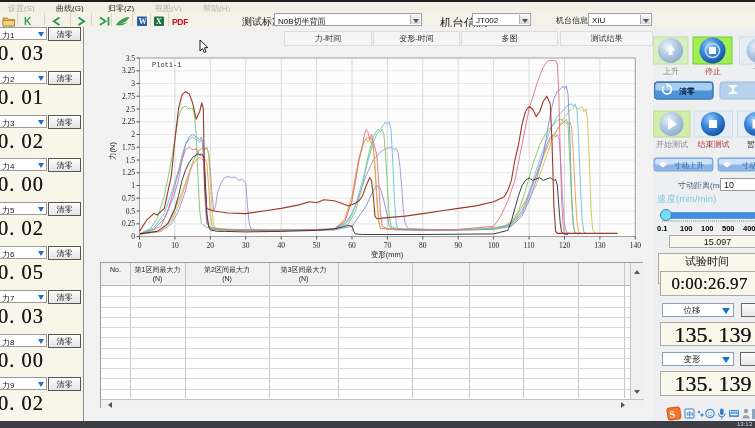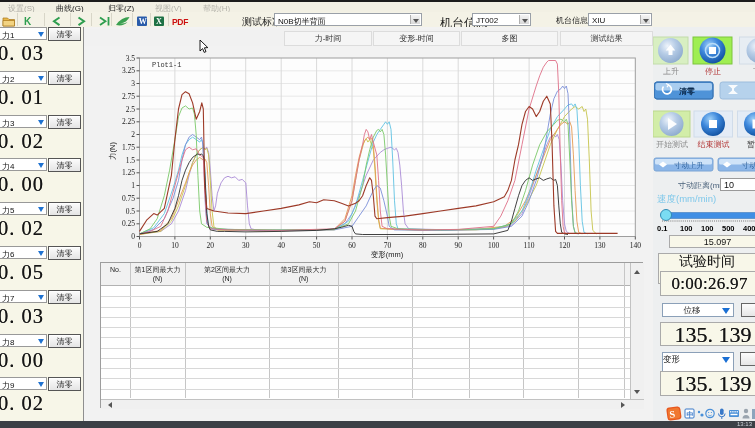--- a/index.html
+++ b/index.html
@@ -414,27 +414,27 @@
  <div class="abs" style="left:67px;top:151px;width:40px;height:13px;background:#fff;border:1px solid #999;font-size:9px;color:#111;padding:1px 0 0 3px">10</div>
  <div class="abs" style="left:4px;top:166px;font-size:9.5px;color:#7fc8ea">速度(mm/min)</div>
  <div class="abs" style="top:196.5px;left:0;width:110px;height:9px;font-size:7.5px;color:#000;font-weight:bold">
   <span style="position:absolute;left:4px">0.1</span>
       <span style="position:absolute;left:27px">100</span>
       <span style="position:absolute;left:48px">100</span>
       <span style="position:absolute;left:69px">500</span>
       <span style="position:absolute;left:90px">400</span>
     </div>
  <div class="ivbox" style="left:16px;top:208px;width:97px;height:12.5px;font-size:9px;color:#111;text-align:center;line-height:12px">15.097</div>
- <div class="ivbox" style="left:5px;top:226px;width:98px;height:31px;font-size:14px;color:#111;text-align:center;line-height:15px">试验时间</div>
+ <div class="ivbox" style="left:5px;top:226px;width:98px;height:31px;font-size:11px;color:#111;text-align:center;line-height:15px">试验时间</div>
  <div class="ivbox num" style="left:6.5px;top:244px;width:103px;height:24.5px;font-size:17px;line-height:24px;padding-left:11px;letter-spacing:0.3px">0:00:26.97</div>
  <div class="abs" style="left:9px;top:276px;width:72px;height:14px;background:#fff;border:1px solid #8ba0b8;font-size:8.5px;color:#222;text-align:center;line-height:13px">位移&nbsp;&nbsp;&nbsp;&nbsp;&nbsp;</div>
  <div class="abs" style="left:69px;top:281px;border:4px solid transparent;border-top:6px solid #1a6fd4"></div>
  <div class="abs" style="left:88px;top:276px;width:21px;height:14px;background:linear-gradient(#fcfcfc,#e6e6e6);border:1px solid #666"></div>
  <div class="ivbox num" style="left:6.5px;top:294.5px;width:103px;height:24.5px;font-size:22px;line-height:24px;padding-left:14px;white-space:pre">135. 139</div>
- <div class="abs" style="left:9px;top:324.5px;width:72px;height:20px;background:#fff;border:1px solid #8ba0b8;font-size:8.5px;color:#222;line-height:13px">变形&nbsp;&nbsp;&nbsp;&nbsp;&nbsp;</div>
+ <div class="abs" style="left:9px;top:324.5px;width:72px;height:14px;background:#fff;border:1px solid #8ba0b8;font-size:8.5px;color:#222;text-align:center;line-height:13px">变形&nbsp;&nbsp;&nbsp;&nbsp;&nbsp;</div>
  <div class="abs" style="left:69px;top:329.5px;border:4px solid transparent;border-top:6px solid #1a6fd4"></div>
  <div class="abs" style="left:87px;top:324.5px;width:22px;height:14px;background:linear-gradient(#fcfcfc,#e6e6e6);border:1px solid #666"></div>
  <div class="ivbox num" style="left:6.5px;top:344px;width:103px;height:24.5px;font-size:22px;line-height:24px;padding-left:14px;white-space:pre">135. 139</div>
 </div>
 <svg class="abs" style="left:660px;top:405px" width="95 " height="17" viewBox="0 0 95 17">
  <g transform="rotate(-8 14 9)">
       <rect x="7" y="2" width="14" height="13" rx="3" fill="#e8581e"></rect>
       <rect x="8.2" y="3.2" width="11.6" height="10.6" rx="2.2" fill="#f07830"></rect>
       <text x="9.5" y="12.5" font-size="10" font-weight="bold" fill="#fff" font-family="Liberation Serif">S</text>
     </g>

